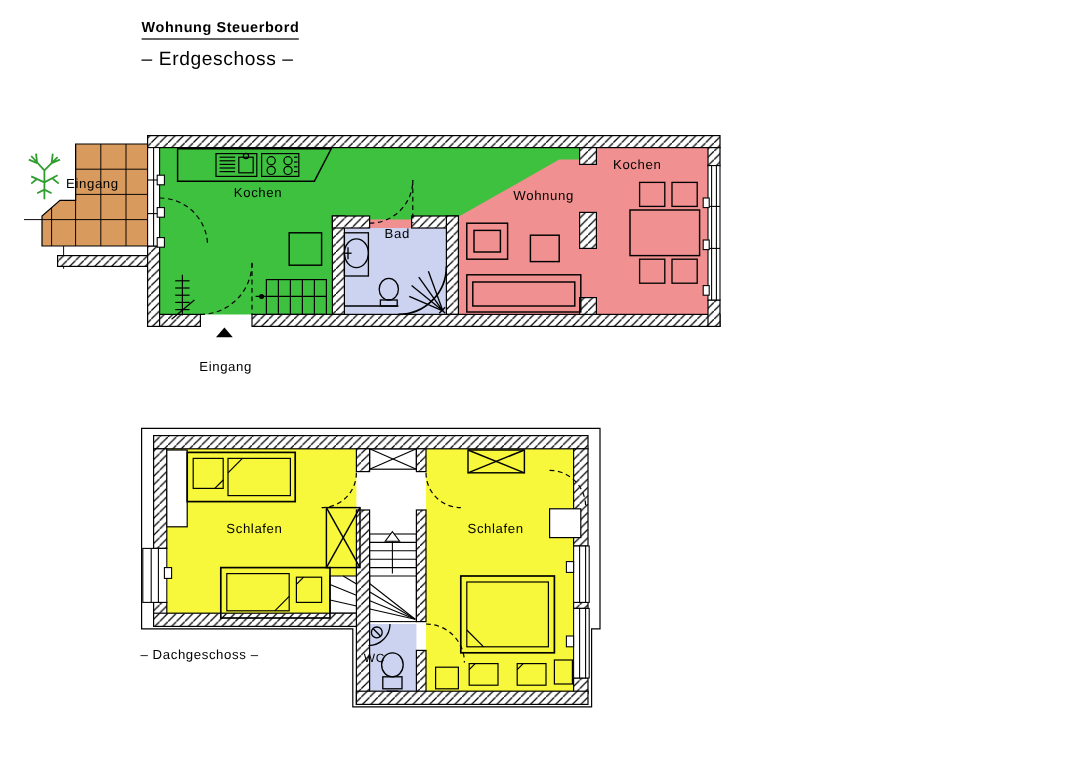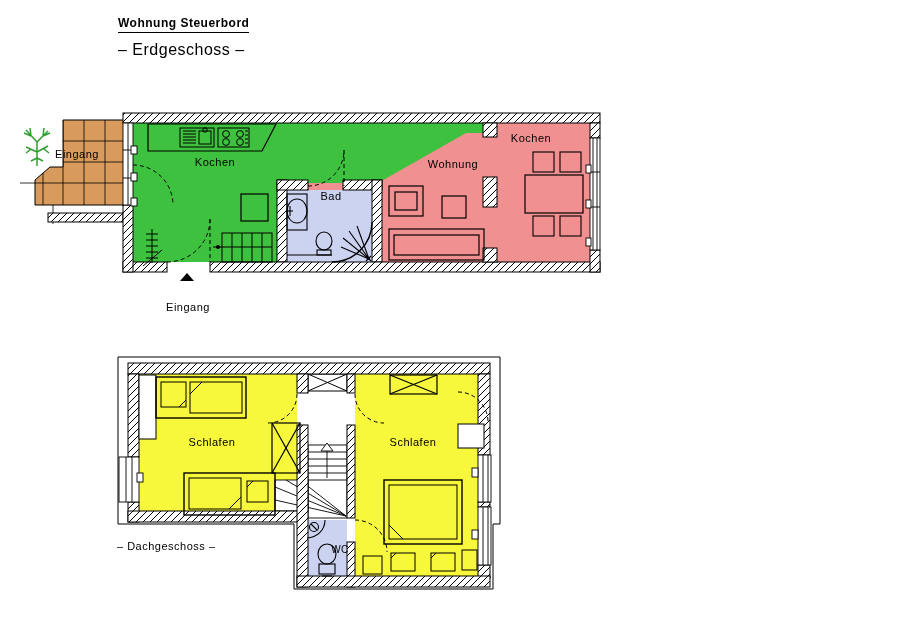--- a/index.html
+++ b/index.html
@@ -322,14 +322,14 @@
 
   <div class="lbl" style="left:77px;top:154px;">Eingang</div>
   <div class="lbl" style="left:215px;top:162px;">Kochen</div>
   <div class="lbl" style="left:331px;top:196px;">Bad</div>
   <div class="lbl" style="left:453px;top:164px;">Wohnung</div>
   <div class="lbl" style="left:531px;top:138px;">Kochen</div>
   <div class="lbl" style="left:188px;top:288px;margin-top:19px;">Eingang</div>
 
   <div class="lbl" style="left:212px;top:442px;">Schlafen</div>
   <div class="lbl" style="left:413px;top:442px;">Schlafen</div>
-  <div class="lbl" style="left:340px;top:549px;font-size:10px;">WC</div>
+  <div class="lbl" style="left:312px;top:549px;font-size:10px;">WC</div>
 </div>
 
 </body></html>

